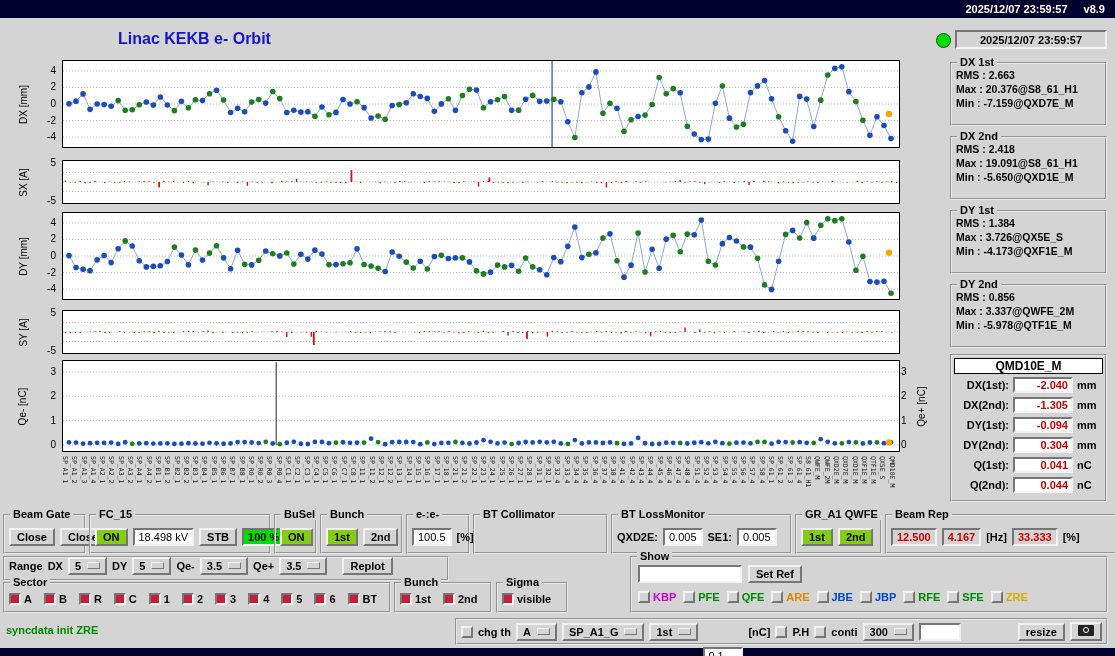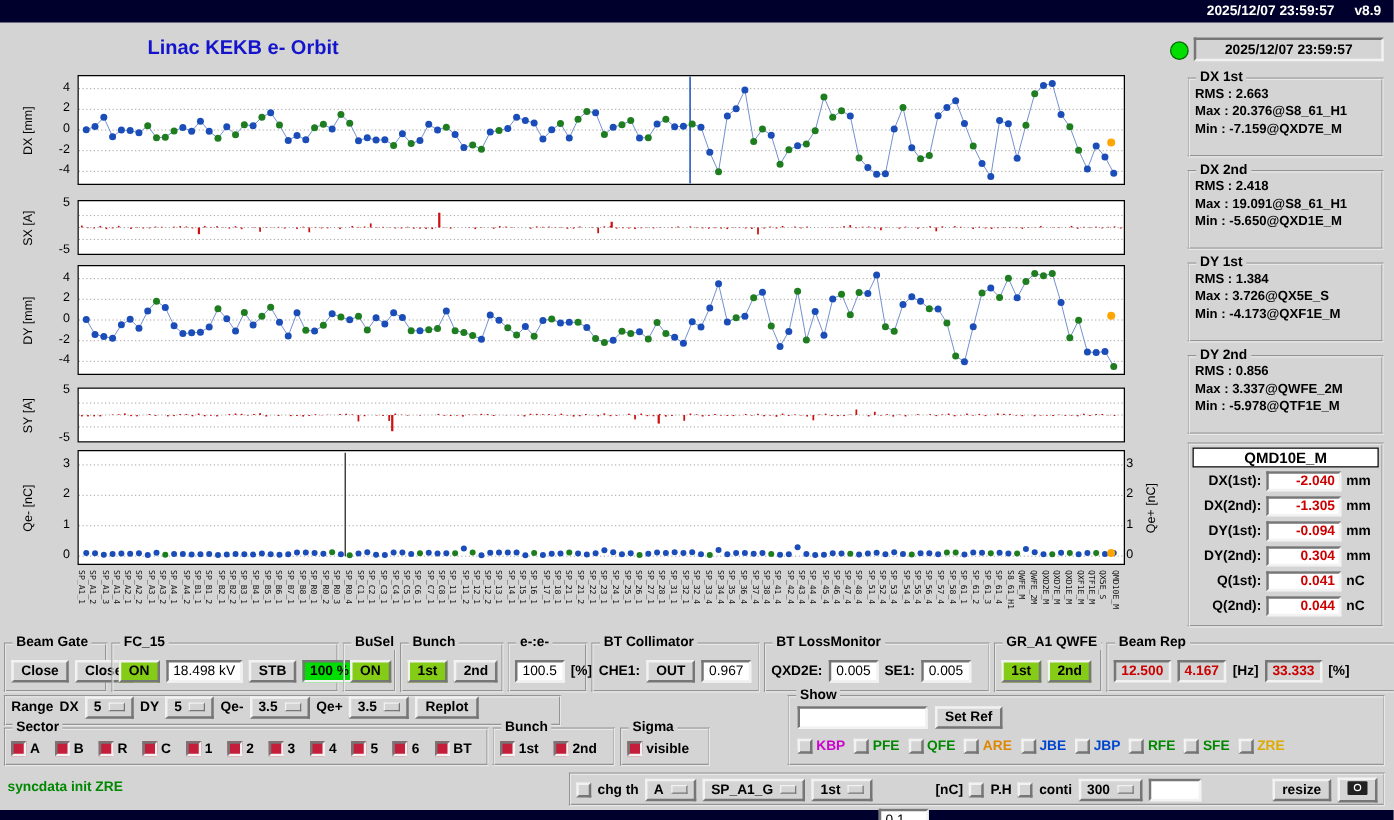--- a/index.html
+++ b/index.html
@@ -1033,25 +1033,20 @@
 </div>
 <div class="grp" style="left:406px;top:514px;width:64px;height:40px">
   <span class="gt">e-:e-</span>
   <div class="gc">
     <span class="sunk">100.5</span>
     <span class="lbl">[%]</span>
   </div>
 </div>
 <div class="grp" style="left:473px;top:514px;width:135px;height:40px">
   <span class="gt">BT Collimator</span>
-  <div class="gc">
-    <span class="lbl">CHE1:</span>
-    <span class="btn">OUT</span>
-    <span class="sunk">0.967</span>
-  </div>
 </div>
 <div class="grp" style="left:611px;top:514px;width:181px;height:40px">
   <span class="gt">BT LossMonitor</span>
   <div class="gc">
     <span class="lbl">QXD2E:</span>
     <span class="sunk">0.005</span>
     <span class="lbl">SE1:</span>
     <span class="sunk">0.005</span>
   </div>
 </div>
@@ -1089,21 +1084,21 @@
     <span class="lbl">Qe-</span>
     <span class="om">
         <span>3.5</span>
         <span class="omark"></span>
       </span>
     <span class="lbl">Qe+</span>
     <span class="om">
         <span>3.5</span>
         <span class="omark"></span>
       </span>
-    <span class="btn" style="">Replot</span>
+    <span class="btn" style="margin-left:10px">Replot</span>
   </div>
 </div>
 
 <div class="grp" style="left:630px;top:556px;width:478px;height:57px">
   <span class="gt">Show</span>
   <div class="showrow" style="top:7px">
     <input class="entry" style="width: 104px;">
     <span class="btn">Set Ref</span>
   </div>
   <div class="showrow" style="top:33px">

